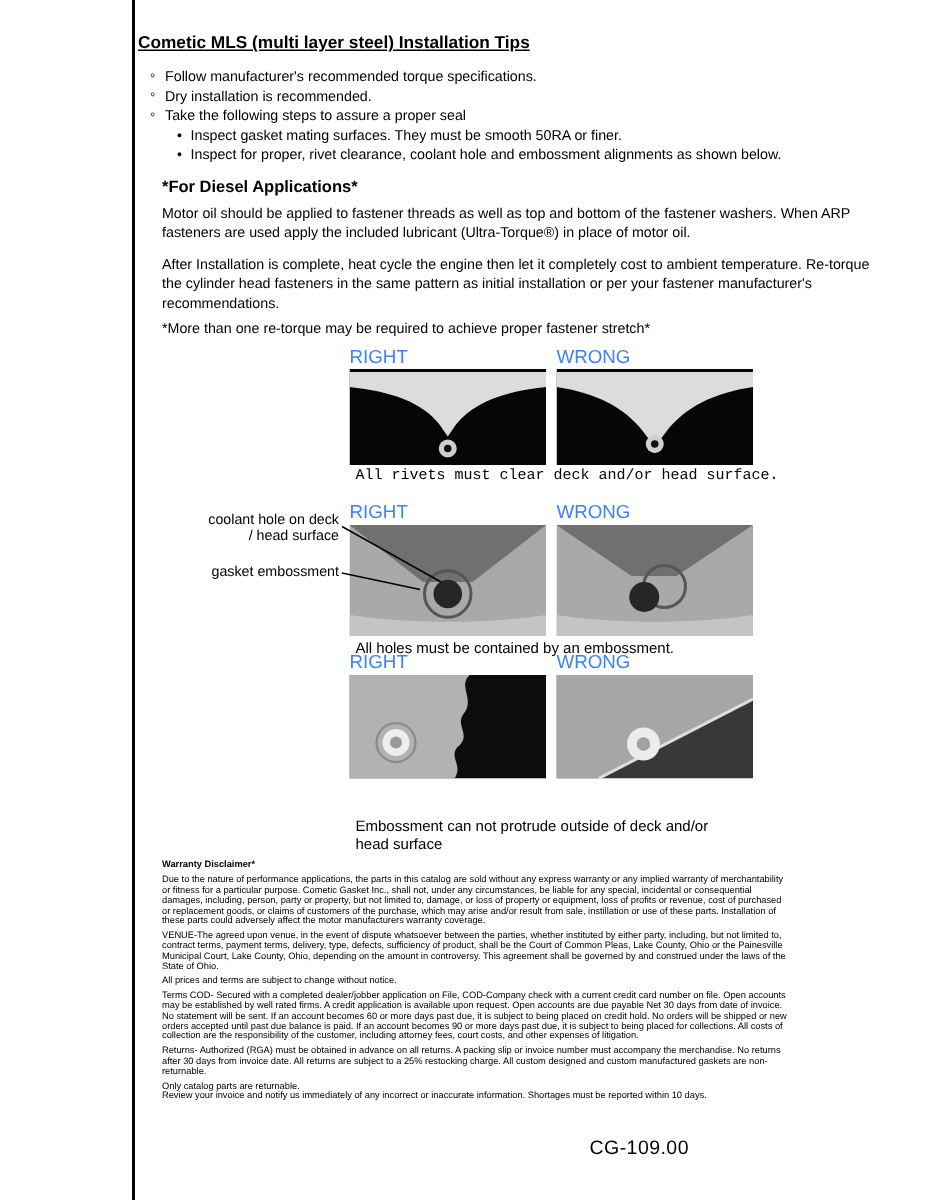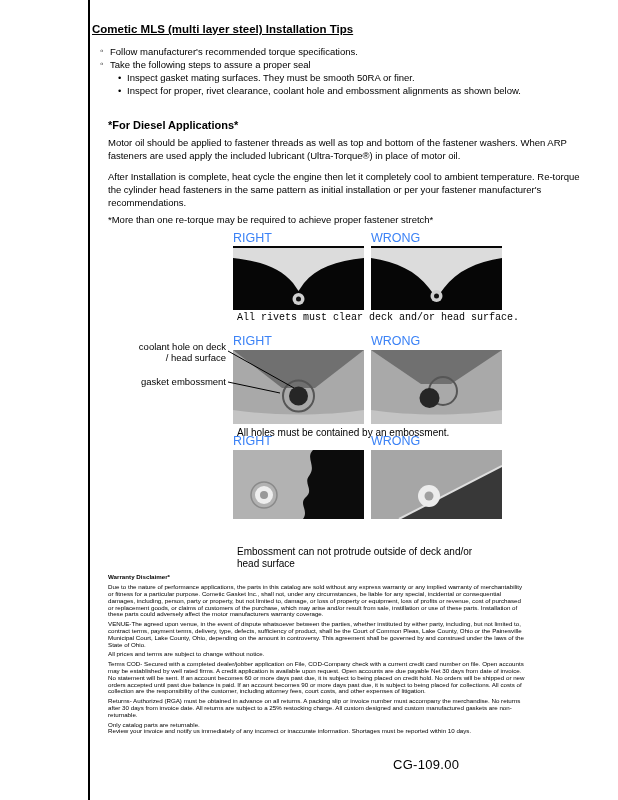--- a/index.html
+++ b/index.html
@@ -41,28 +41,29 @@
 </head>
 <body>
 
 <div class="page">
   <div class="left-rule"></div>
 
   <div class="title">Cometic MLS (multi layer steel) Installation Tips</div>
 
   <div class="tips">
     <div class="tip">Follow manufacturer's recommended torque specifications.</div>
+    <div class="tip">Dry installation is recommended.</div>
     <div class="tip">Take the following steps to assure a proper seal</div>
     <div class="subtip">Inspect gasket mating surfaces.  They must be smooth 50RA or finer.</div>
     <div class="subtip">Inspect for proper, rivet clearance, coolant hole and embossment alignments as shown below.</div>
   </div>
 
   <div class="diesel-heading">*For Diesel Applications*</div>
   <div class="para para1">Motor oil should be applied to fastener threads as well as top and bottom of the fastener washers. When ARP fasteners are used apply the included lubricant (Ultra-Torque®) in place of motor oil.</div>
-  <div class="para para2">After Installation is complete, heat cycle the engine then let it completely cool to ambient temperature. Re-torque the cylinder head fasteners in the same pattern as initial installation or per your fastener manufacturer's recommendations.</div>
+  <div class="para para2">After Installation is complete, heat cycle the engine then let it completely cost to ambient temperature. Re-torque the cylinder head fasteners in the same pattern as initial installation or per your fastener manufacturer's recommendations.</div>
   <div class="para note">*More than one re-torque may be required to achieve proper fastener stretch*</div>
 
   <div class="fig-label" style="left:233px; top:231px;">RIGHT</div>
   <div class="fig-label" style="left:371px; top:231px;">WRONG</div>
 
   <svg class="fig-img" style="left:233px; top:246px;" width="131" height="64" viewBox="0 0 131 64" preserveAspectRatio="none">
     <rect width="131" height="64" fill="#060606"></rect>
     <path d="M0,2 H131 V12 C103,15 83,22 71,37 L65.5,45 L60,37 C48,22 28,15 0,12 Z" fill="#dcdcdc"></path>
     <circle cx="65.5" cy="53" r="6" fill="#cfcfcf"></circle>
     <circle cx="65.5" cy="53" r="2.5" fill="#111111"></circle>

